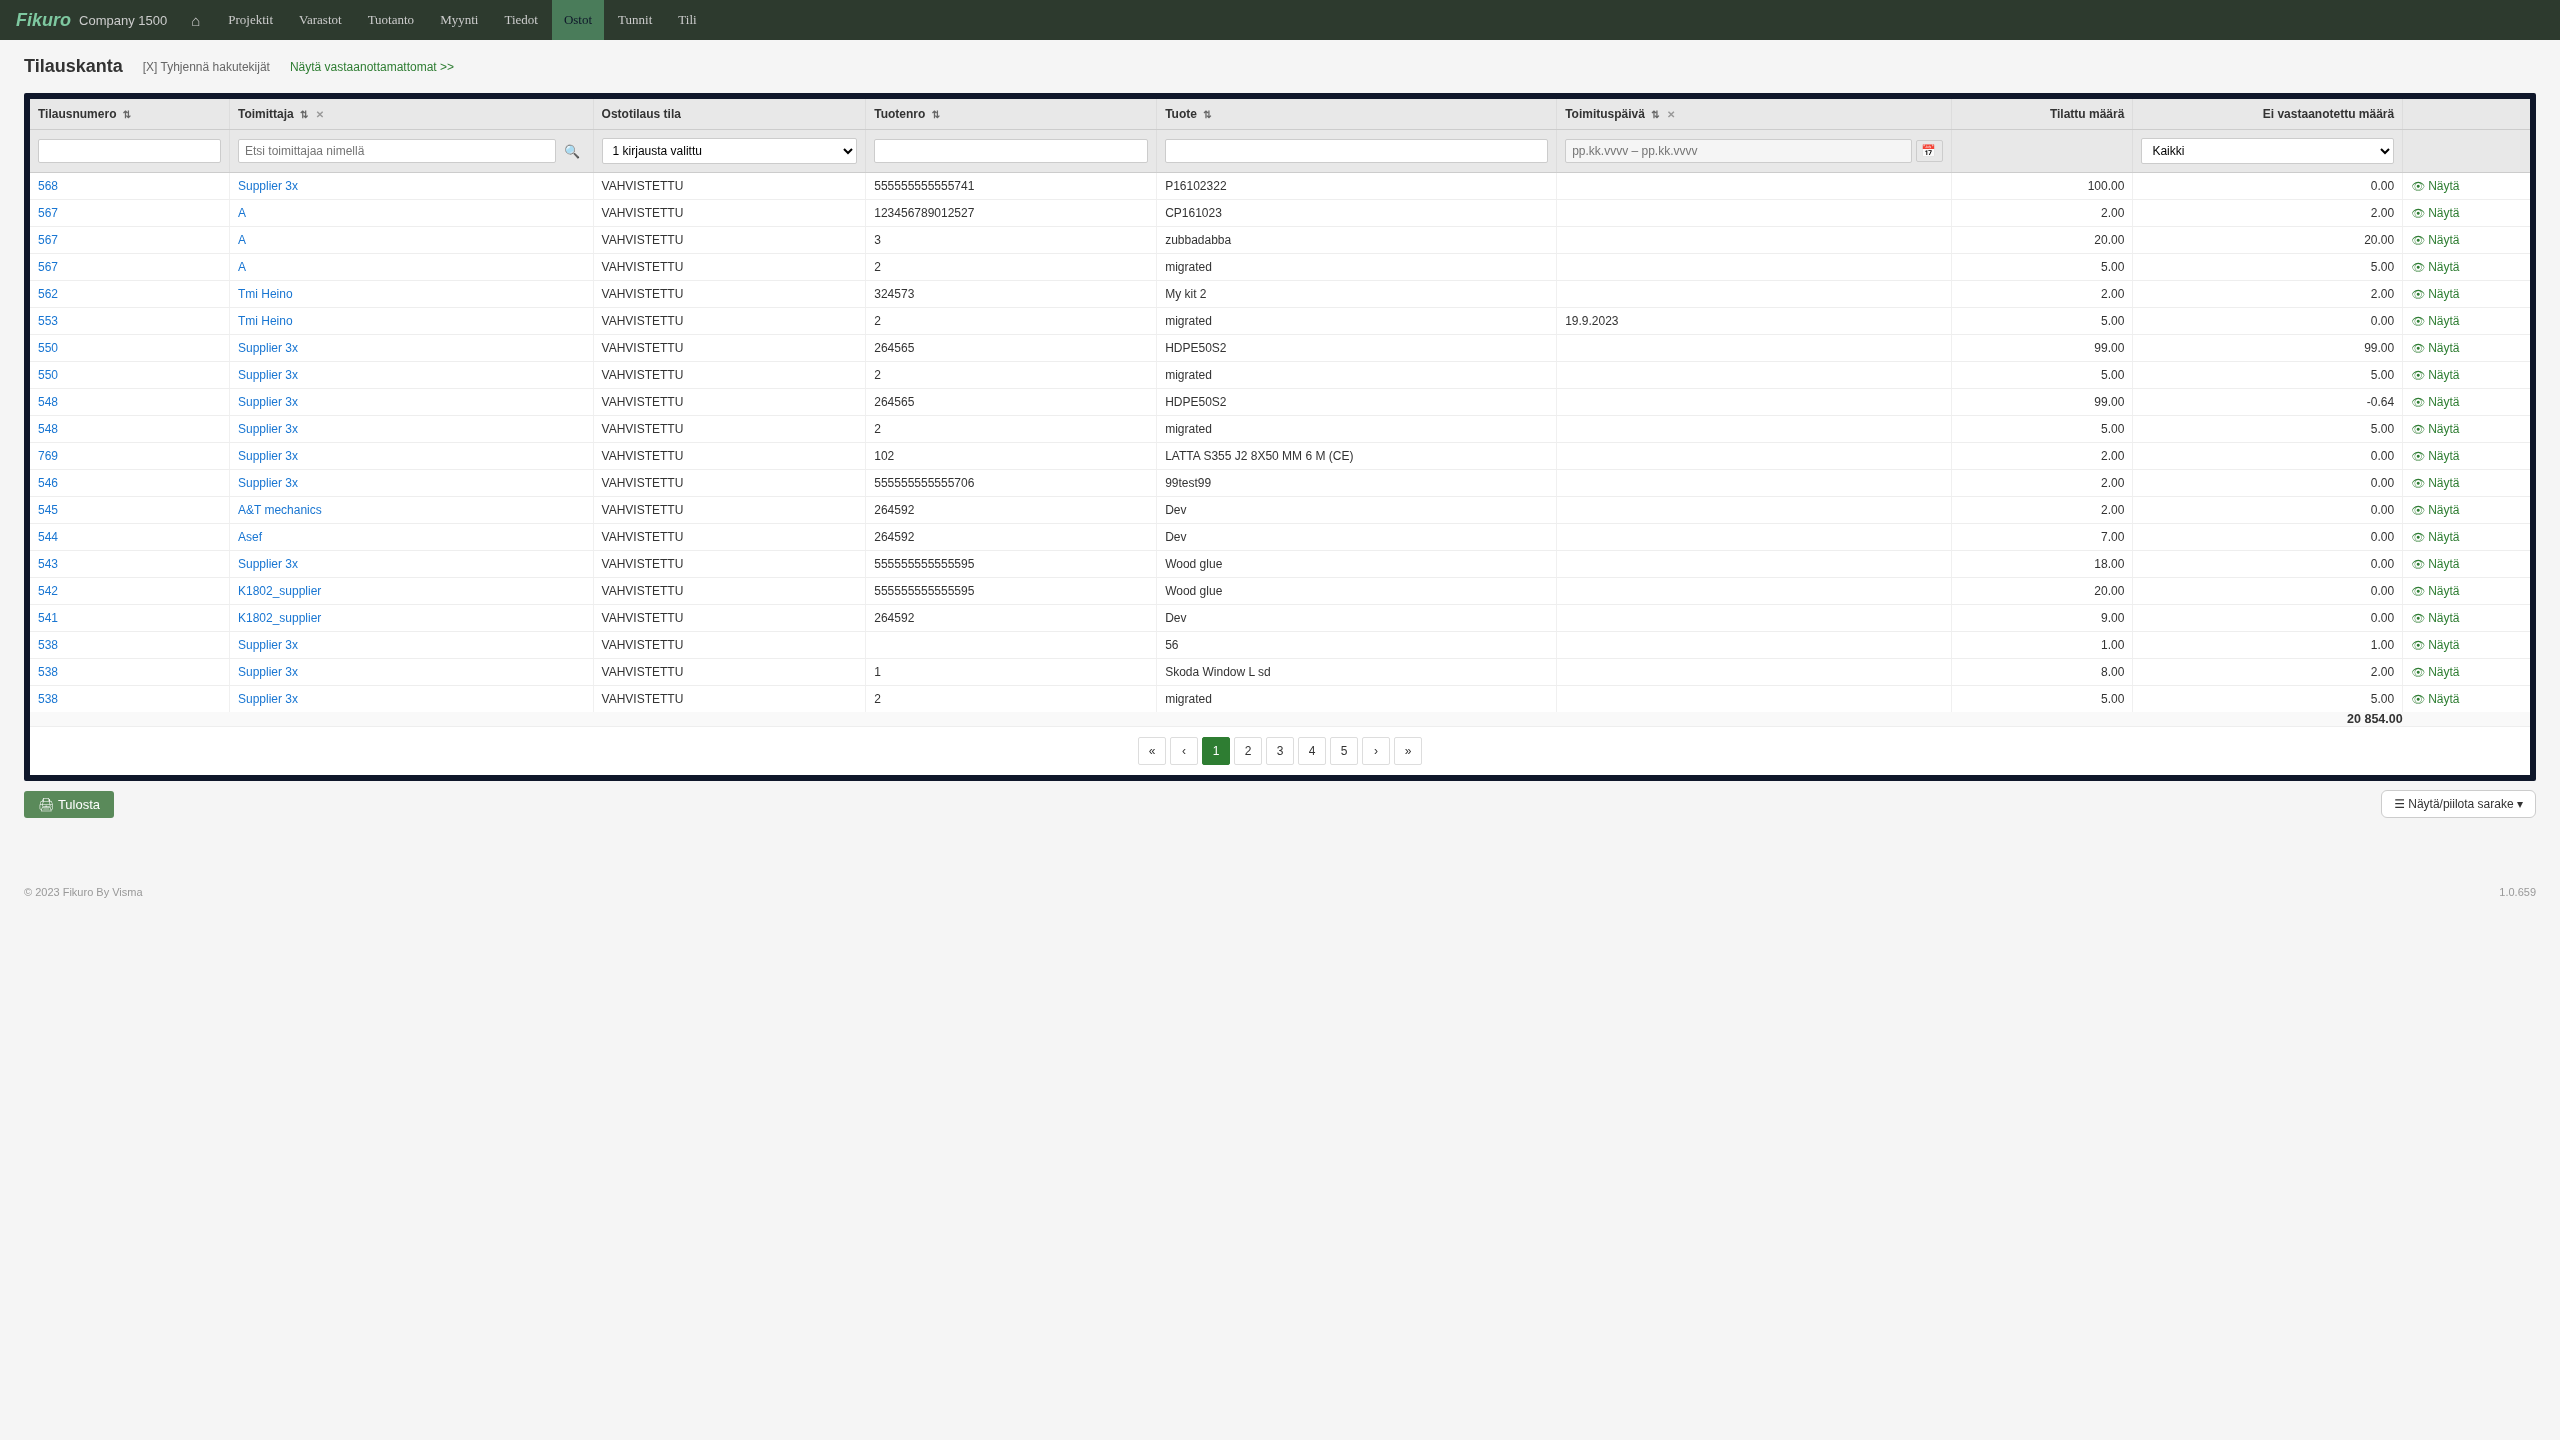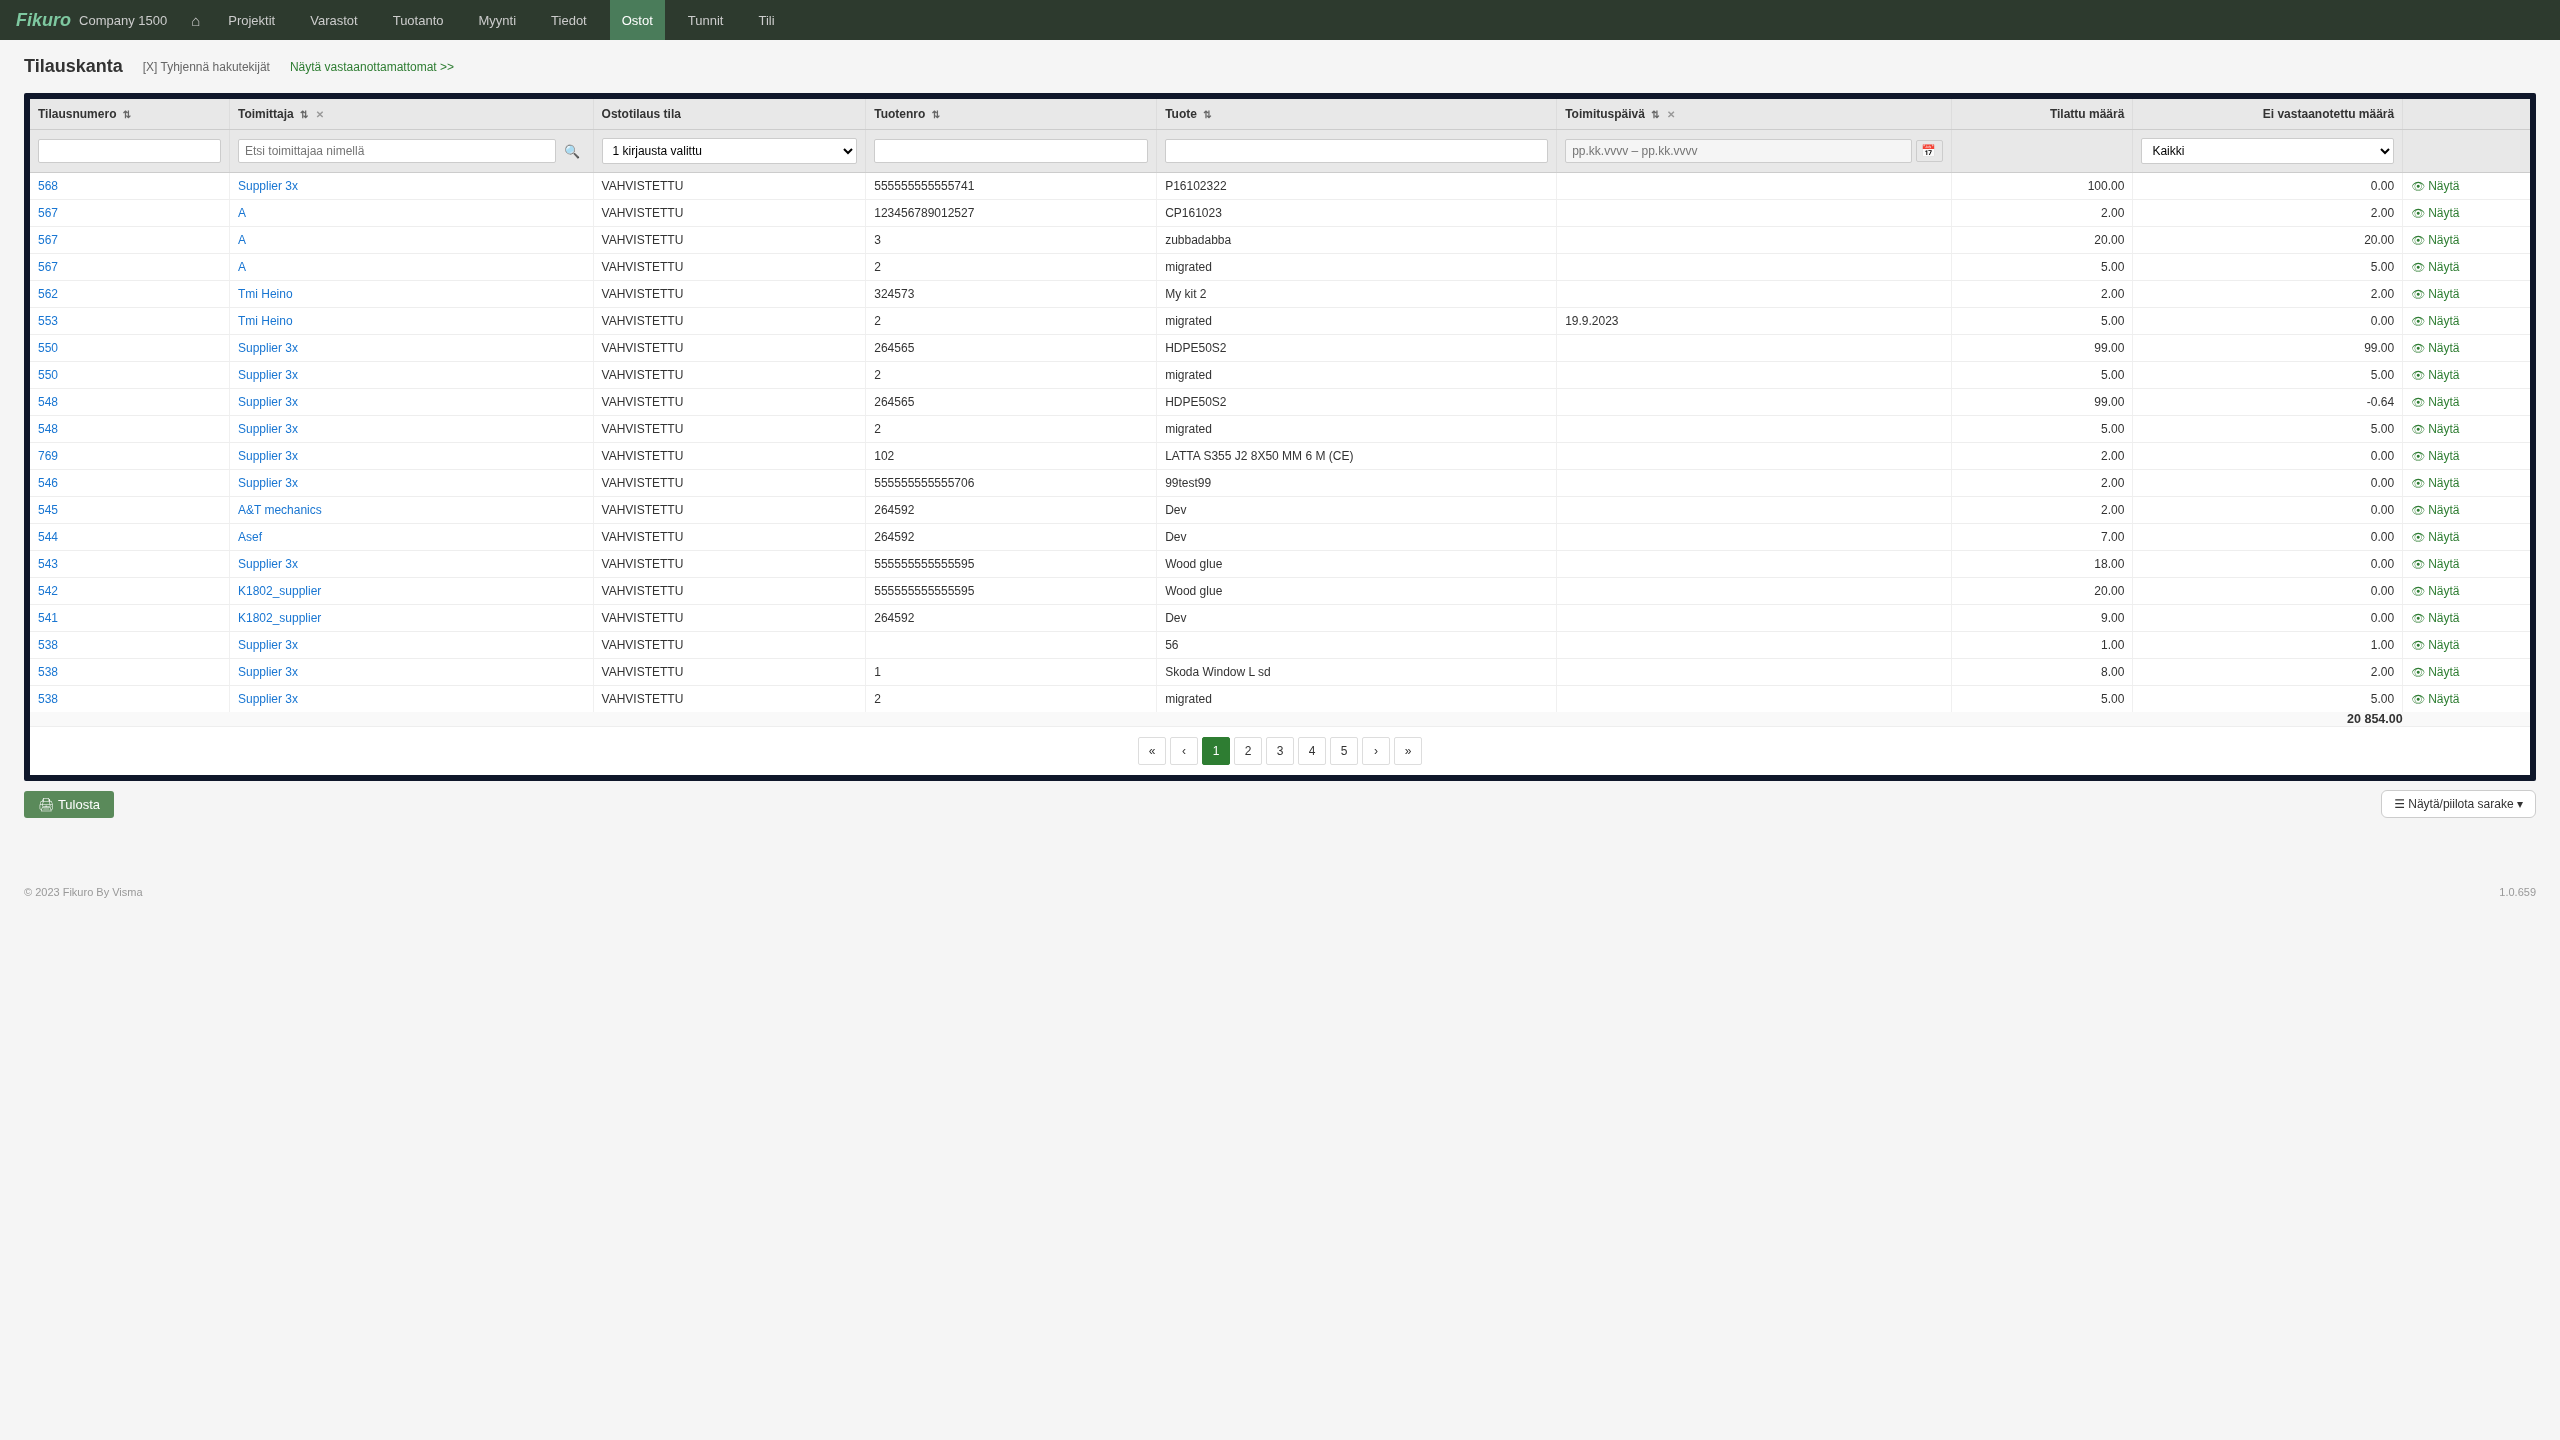--- a/index.html
+++ b/index.html
@@ -31,34 +31,35 @@
       color: #ccc;
       font-size: 13px;
     }
     .navbar-home {
       color: #ccc;
       margin-right: 8px;
       font-size: 15px;
     }
     .nav-items {
       display: flex;
-      gap: 11px;
+      gap: 2px;
       margin-left: 8px;
+      font-family: Liberation Serif, serif;
     }
     .nav-item {
       color: #ccc;
       padding: 0 12px;
       height: 40px;
       display: flex;
       align-items: center;
       cursor: pointer;
       font-size: 13px;
       text-decoration: none;
     }
-    .nav-item.active { background: #4a7c5a; color: #ffffff; }
+    .nav-item.active { background: #4a7c5a; color: #0f172a; }
 
     
     .page-content {
       padding: 16px 24px;
     }
 
     
     .page-header {
       display: flex;
       align-items: center;

